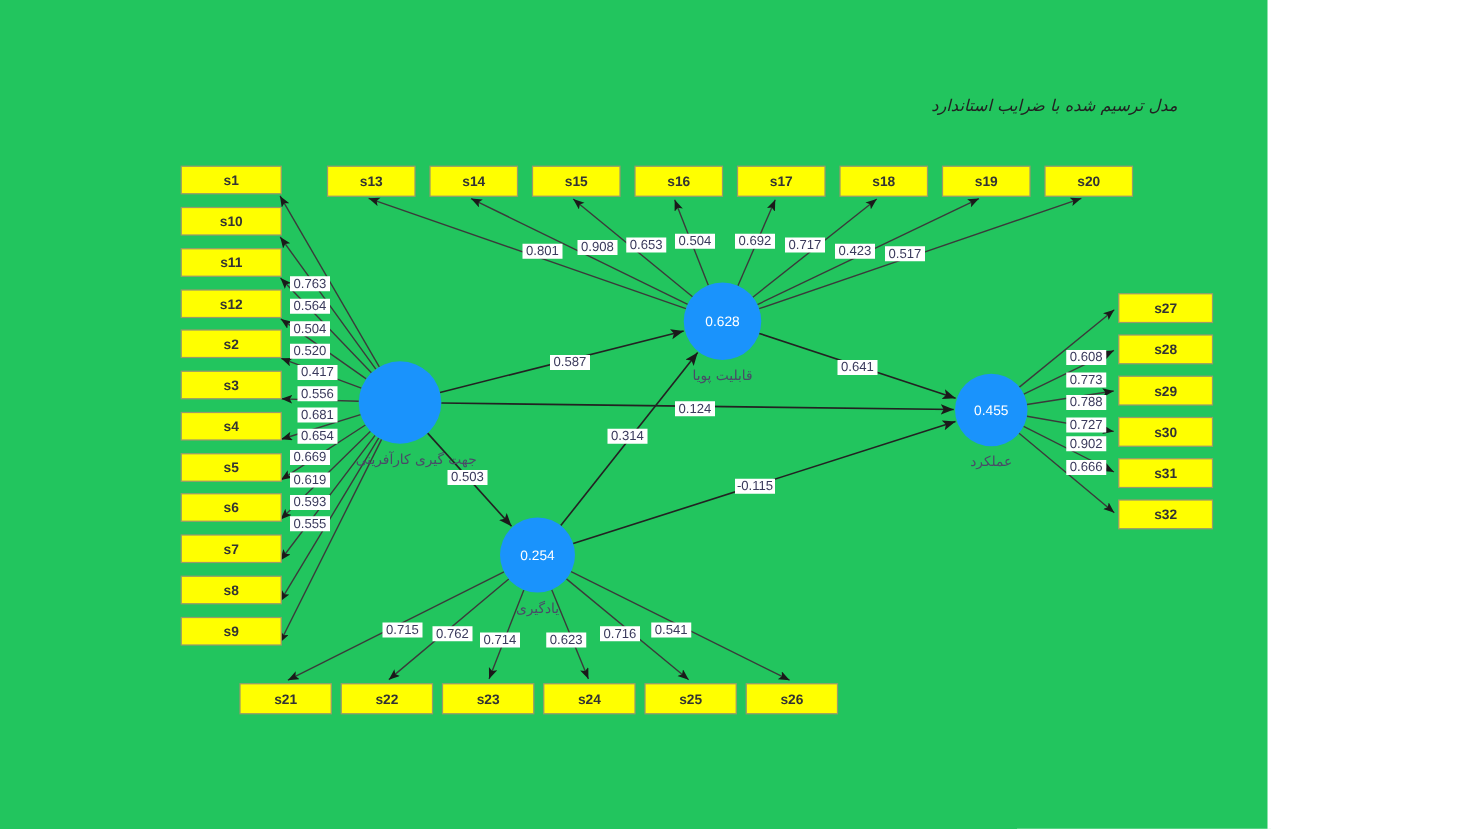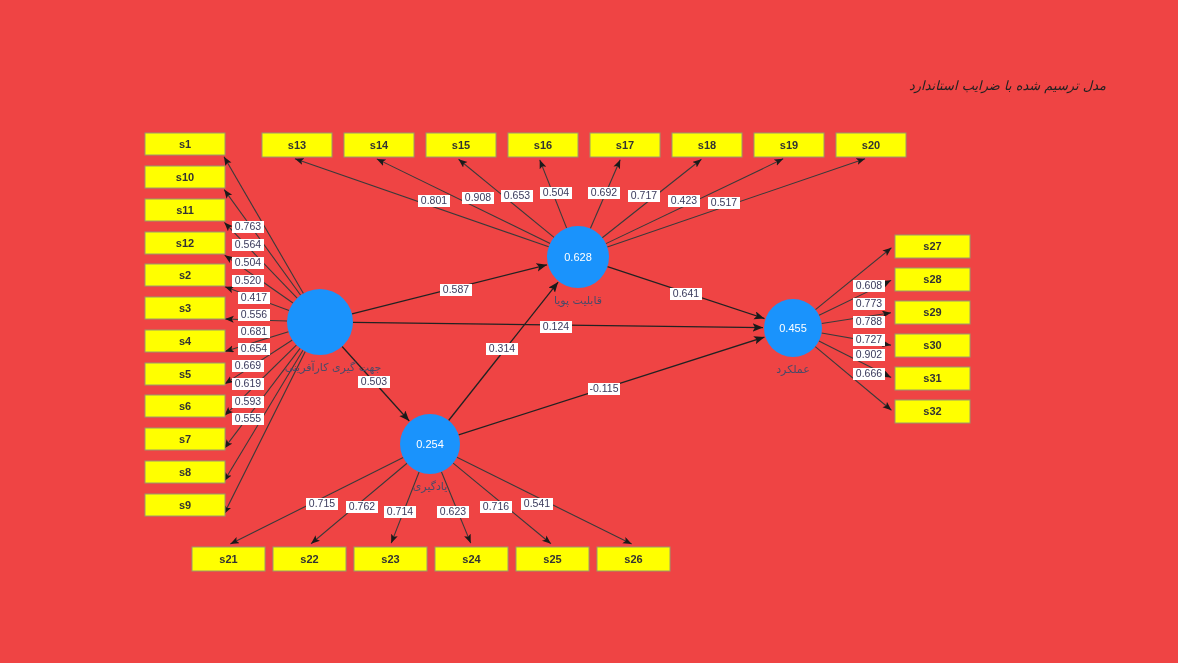--- a/index.html
+++ b/index.html
@@ -1,18 +1,18 @@
 <!DOCTYPE html>
 <html><head>
 <meta charset="utf-8">
 <style>
   html,body{margin:0;padding:0;background:#ffffff;}
   body{width:1178px;height:663px;overflow:hidden;
        font-family:"Liberation Sans","DejaVu Sans",sans-serif;}
-  #stage{position:relative;width:1178px;height:663px;background:#ef4444;}
+  #stage{position:relative;width:1014px;height:663px;background:#22c55e;}
   svg#diagram{position:absolute;left:0;top:0;width:1178px;height:663px;}
 
   .ind-box rect{fill:#FFFF00;stroke:#9a9a6a;stroke-width:1;}
   .ind-box text{font-size:11px;font-weight:bold;fill:#333333;
                 text-anchor:middle;dominant-baseline:middle;
                 font-family:"Liberation Sans",sans-serif;}
   .lv-circle{fill:#1a93fc;}
   .lv-r2{font-size:11px;fill:#ffffff;text-anchor:middle;
          dominant-baseline:middle;font-family:"Liberation Sans",sans-serif;}
   .lv-label{font-size:11px;fill:#4a4a68;text-anchor:middle;

